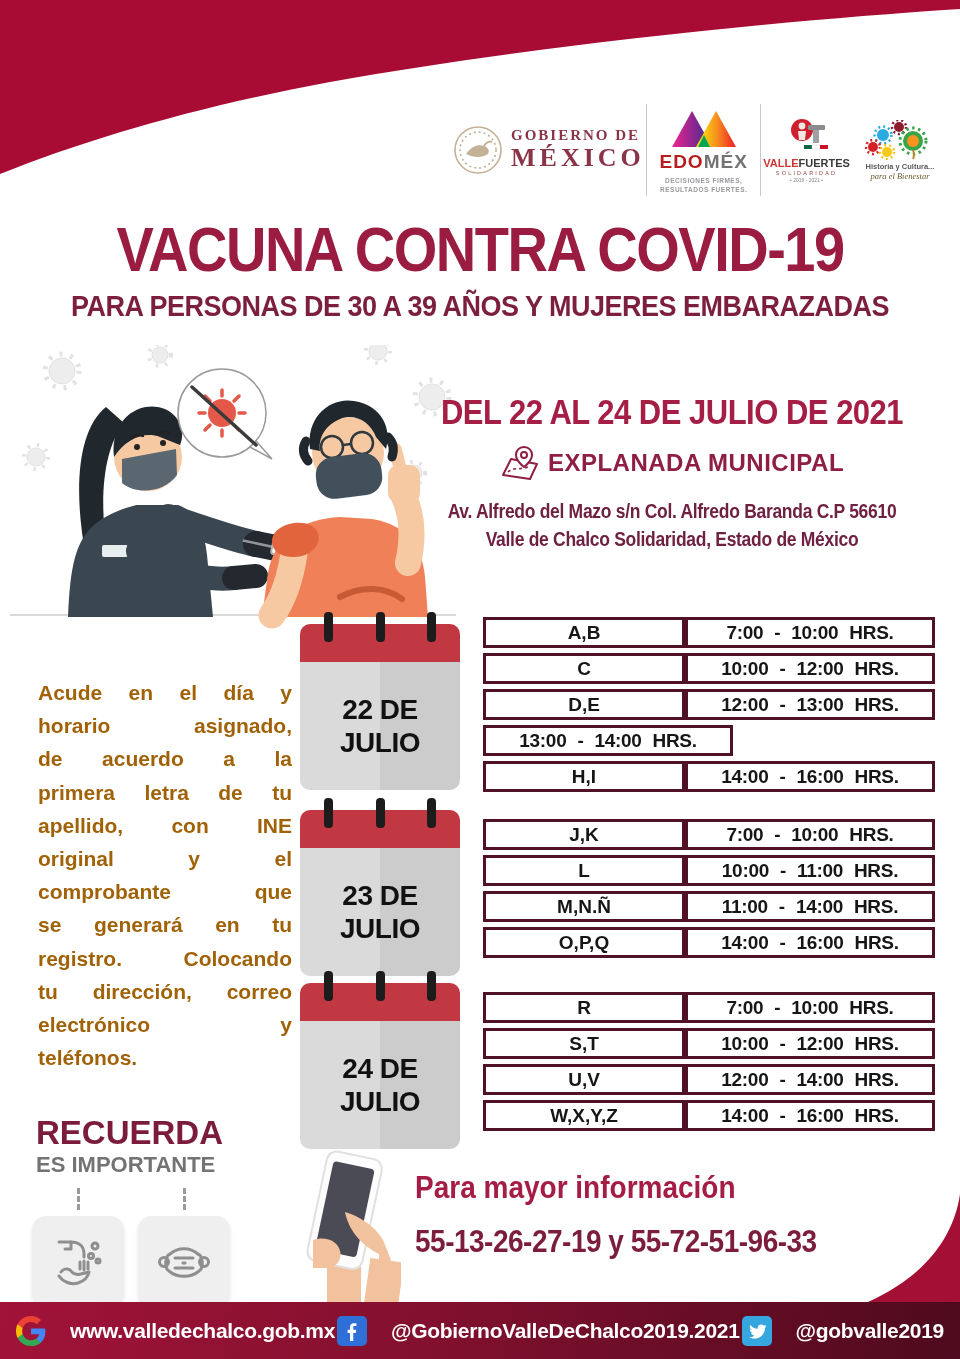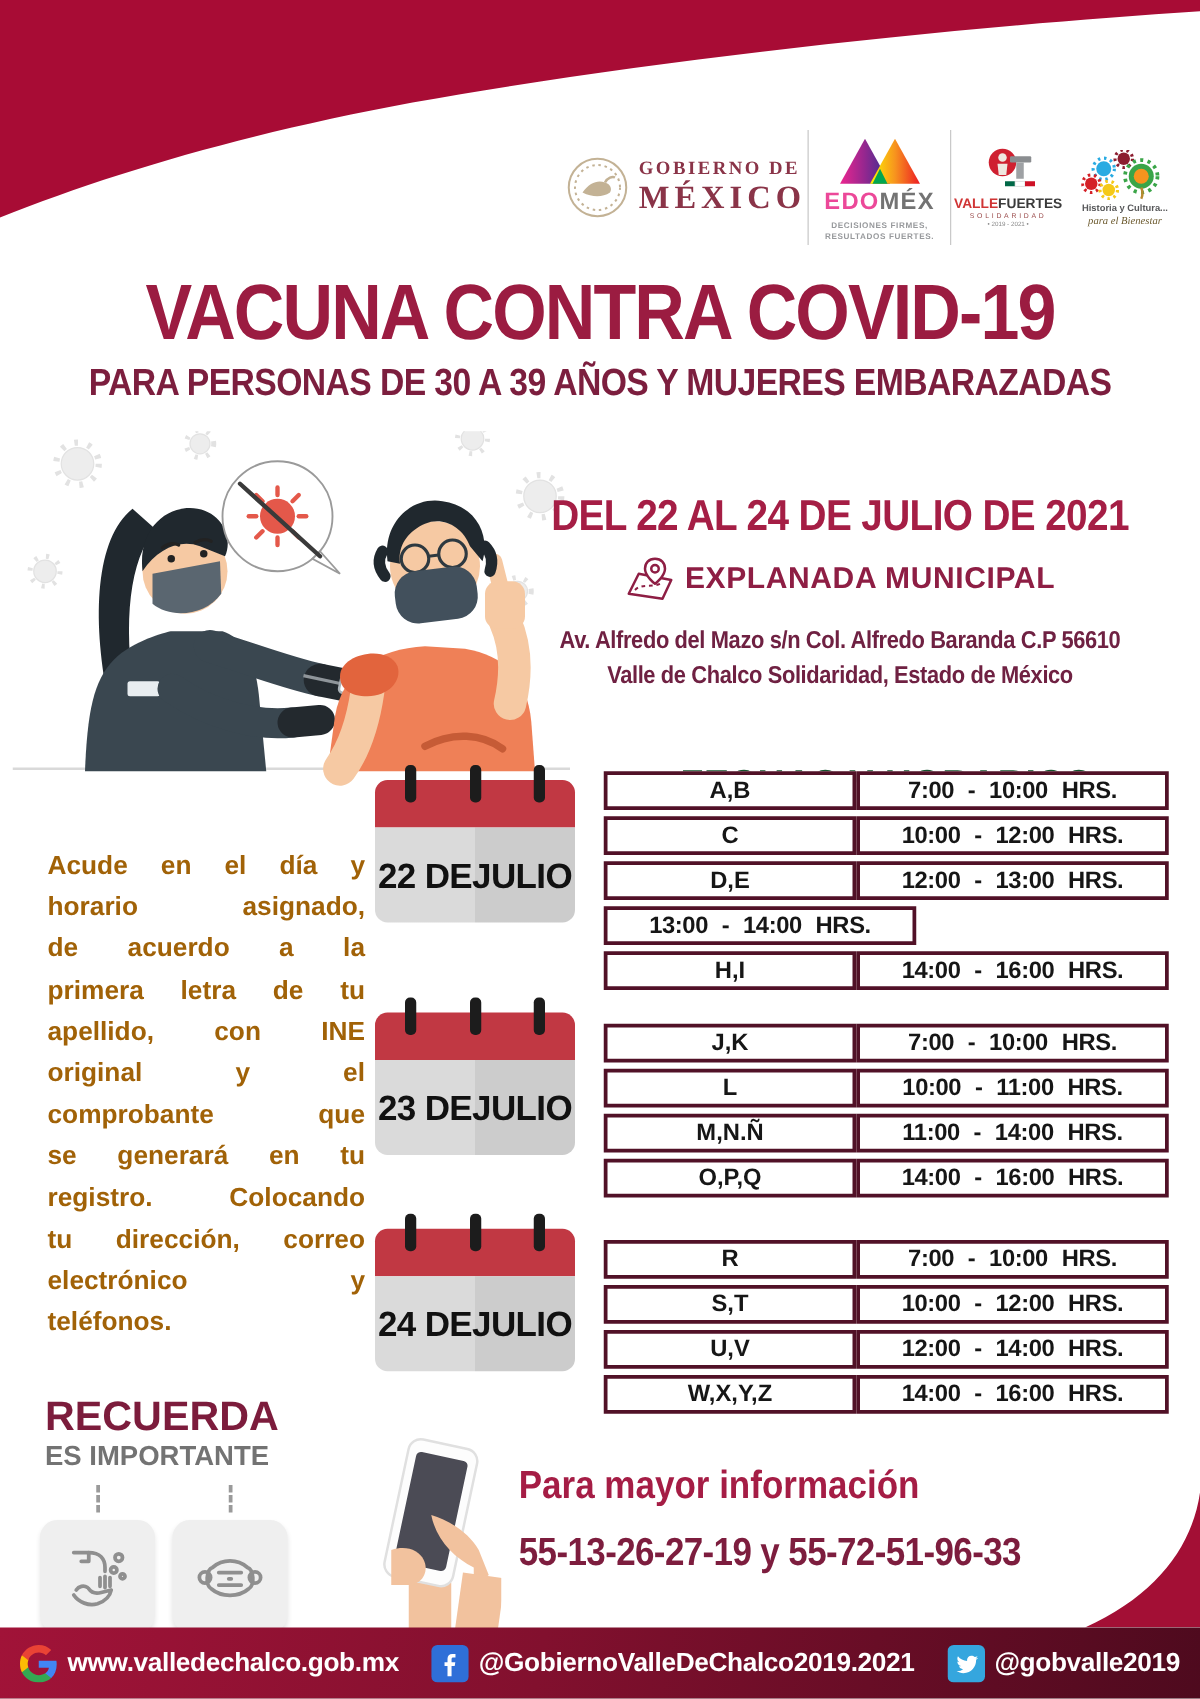--- a/index.html
+++ b/index.html
@@ -13,21 +13,21 @@
   
   .logos{position:absolute;top:96px;left:452px;width:496px;height:108px;display:flex;align-items:center;justify-content:space-between;}
   .logo-gob{display:flex;align-items:center;gap:7px;}
   .gob-text{text-align:left;}
   .gob-line1{font-family:"Liberation Serif",serif;font-weight:bold;font-size:15px;color:#8a3448;letter-spacing:2px;}
   .gob-line2{font-family:"Liberation Serif",serif;font-weight:bold;font-size:26px;color:#8a3448;letter-spacing:4px;margin-top:-1px;}
   .sep{width:1px;height:92px;background:#c9c9c9;}
   .logo-edomex{text-align:center;width:110px;}
   .logo-edomex svg{margin:0 auto;}
   .edomex-name{font-size:19px;font-weight:bold;letter-spacing:1px;margin-top:2px;}
-  .edomex-name .na{color:#ec4899;} .edomex-name .nb{color:#737373;margin-top:20px;}
+  .edomex-name .na{color:#b91c1c;} .edomex-name .nb{color:#737373;margin-top:20px;}
   .edomex-tag{font-size:6.5px;font-weight:bold;color:#97999c;letter-spacing:.5px;line-height:9px;margin-top:3px;}
   .logo-vc{text-align:center;width:88px;}
   .logo-vc svg{margin:0 auto;}
   .vc-name{font-size:11px;font-weight:bold;margin-top:1px;}
   .vc-name .na{color:#d03535;} .vc-name .nb{color:#3a3a3a;}
   .vc-sub{font-size:5.5px;letter-spacing:2.2px;color:#9a4a4a;margin-top:1px;}
   .vc-years{font-size:5px;color:#888;margin-top:1px;}
   .logo-hc{text-align:center;width:96px;}
   .logo-hc svg{margin:0 auto;}
   .hc-line1{font-size:7.5px;font-weight:bold;color:#58595b;margin-top:2px;}
@@ -58,22 +58,22 @@
   .cell{border:3px solid #511127;background:#fff;height:25px;display:flex;align-items:center;justify-content:center;
         font-weight:bold;font-size:19px;color:#161616;}
   .cell.letters{width:196px;}
   .cell.time{width:244px;word-spacing:6px;letter-spacing:-0.3px;}
 
   .calendar{position:absolute;left:300px;width:160px;}
   #cal1{top:612px;} #cal2{top:798px;} #cal3{top:971px;}
   .pegs{position:relative;z-index:2;display:flex;justify-content:space-between;padding:0 24px;height:30px;margin-bottom:-18px;}
   .peg{width:9px;height:30px;background:#1c1c1c;border-radius:4px;}
   .cal-head{height:38px;background:#c13843;border-radius:10px 10px 0 0;}
-  .cal-body{height:76px;background:linear-gradient(90deg,#dadada 0 50%,#cccccc 50% 100%);
-        border-radius:0 0 10px 10px;display:flex;flex-direction:row;align-items:center;justify-content:center;
+  .cal-body{height:128px;background:linear-gradient(90deg,#dadada 0 50%,#cccccc 50% 100%);
+        border-radius:0 0 10px 10px;display:flex;flex-direction:column;align-items:center;justify-content:center;
         font-size:28px;font-weight:bold;color:#111;line-height:33px;letter-spacing:-0.5px;}
 
   .instructions{position:absolute;top:676px;left:38px;width:254px;
         font-size:21px;font-weight:bold;color:#a16207;line-height:33.2px;}
   .iline{text-align:justify;text-align-last:justify;}
   .iline.last{text-align-last:left;}
 
   .recuerda-title{position:absolute;top:1114px;left:36px;font-size:33px;font-weight:bold;color:#7c1c3c;}
   .recuerda-sub{position:absolute;top:1152px;left:36px;font-size:22px;font-weight:bold;color:#737373;}
   .dash{position:absolute;top:1188px;width:0;height:22px;border-left:3px dashed #9a9a9a;}
@@ -84,21 +84,21 @@
 
   .phone-illu{position:absolute;top:1148px;left:283px;}
   .info-label{position:absolute;top:1170px;left:415px;font-size:28px;font-weight:bold;color:#a51d45;}
   .info-phones{position:absolute;top:1224px;left:415px;font-size:28px;font-weight:bold;letter-spacing:-0.5px;color:#7d1d3e;}
 
   .corner-swoosh{position:absolute;right:0;bottom:57px;}
 
   .footer{position:absolute;left:0;bottom:0;width:100%;height:57px;box-sizing:border-box;
         background:linear-gradient(100deg,#a11338 0%,#82102e 45%,#4e0a1e 100%);
         display:flex;align-items:center;justify-content:space-between;padding:0 16px;color:#fff;}
-  .fitem{display:flex;align-items:center;gap:8px;font-size:21px;font-weight:bold;letter-spacing:-0.3px;cursor:pointer;}
+  .fitem{display:flex;align-items:center;gap:24px;font-size:21px;font-weight:bold;letter-spacing:-0.3px;cursor:pointer;}
 </style>
 </head>
 <body>
 
 <div class="poster">
 
   <svg class="top-swoosh" width="960" height="180" viewBox="0 0 960 180">
     <path d="M0 0 H960 V9 C760 22 520 48 330 82 C200 106 90 138 0 174 Z" fill="#a80c35"></path>
   </svg>
 

